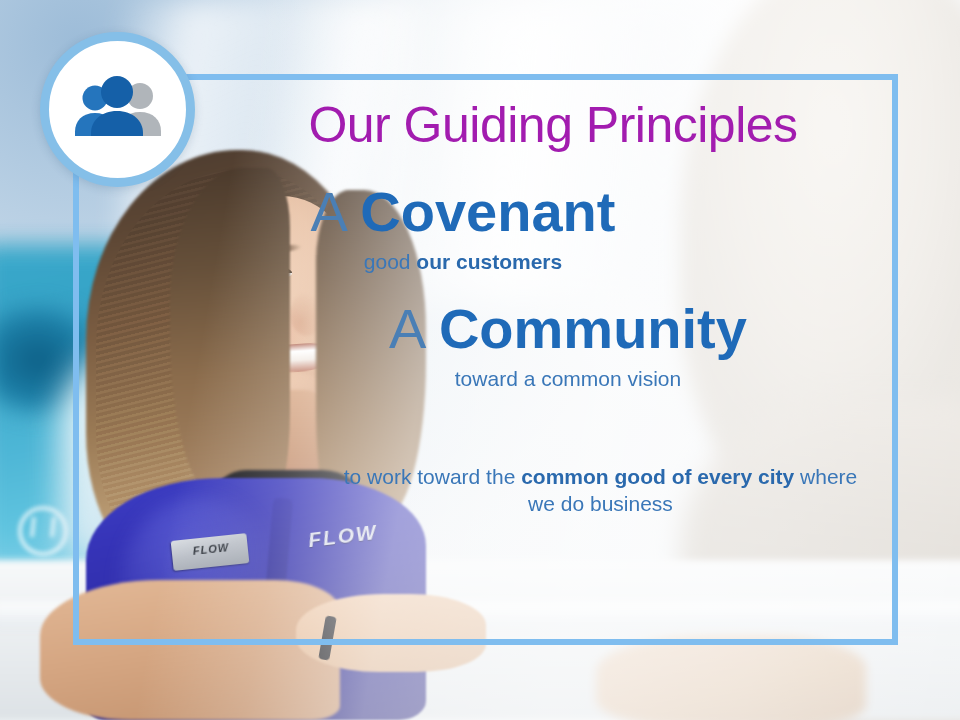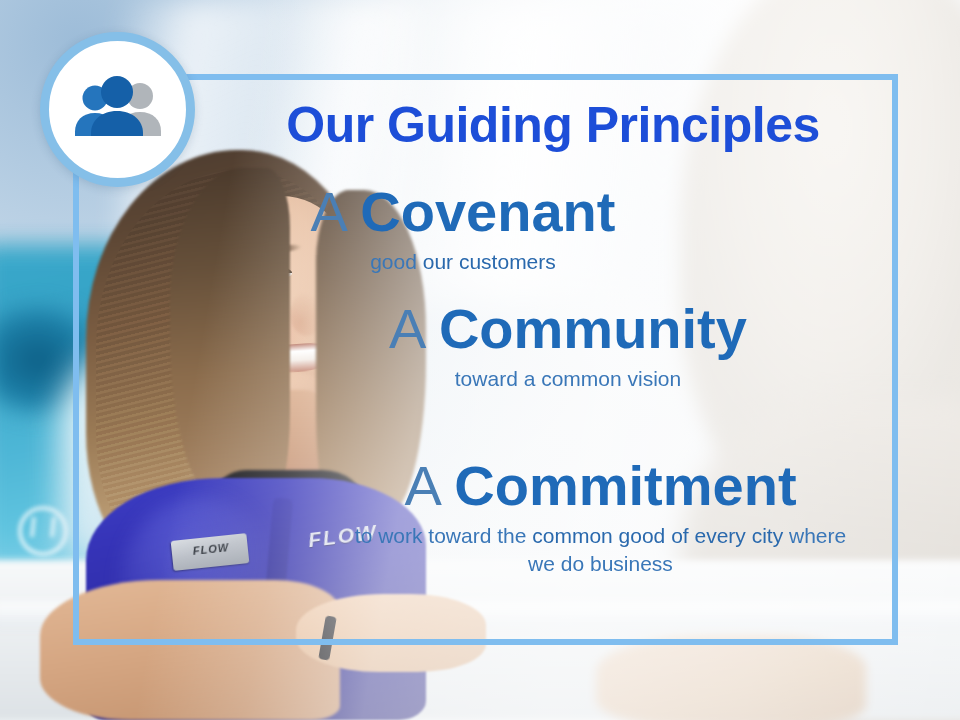--- a/index.html
+++ b/index.html
@@ -361,23 +361,23 @@
     left: 73px; top: 74px;
     width: 825px; height: 571px;
   }
 
   .title {
     position: absolute;
     left: 150px; top: 22px;
     width: 660px;
     text-align: center;
     font-size: 50px;
-    font-weight: 700;
+    font-weight: 400;
     letter-spacing: -0.5px;
-    color: #1d4ed8;
+    color: #a21caf;
     white-space: nowrap;
   }
 
   .principle { position: absolute; }
 
   .p-head {
     font-size: 56px;
     line-height: 1.06;
     color: #2a6db5;
     white-space: nowrap;
@@ -391,21 +391,21 @@
     color: #1f6ab8;
   }
 
   .p-sub {
     font-size: 21px;
     line-height: 1.30;
     color: #3a77b8;
     font-weight: 400;
     margin-top: 7px;
   }
-  .p-sub b { font-weight: 400; color: #2a69ad; }
+  .p-sub b { font-weight: 700; color: #2a69ad; }
 
   .p1 { left: 180px; top: 108px; width: 420px; text-align: center; }
   .p2 { left: 210px; top: 225px; width: 570px; text-align: center; }
   .p3 { left: 250px; top: 382px; width: 555px; text-align: center; }
   .p3 .p-sub { }
 </style>
 </head>
 <body>
 
 <div id="stage">
@@ -471,23 +471,20 @@
     <div class="principle p2">
       <div class="p-head">
         <span class="lead">A </span><span class="key">Community</span>
       </div>
       <div class="p-sub">
         <div>toward a common vision</div>
       </div>
     </div>
 
     <div class="principle p3">
-      <div class="p-head">
-        <span class="lead">A </span><span class="key">Commitment</span>
-      </div>
       <div class="p-sub">
         <div><span>to work toward the </span><b>common good of every city</b><span> where</span></div>
         <div>we do business</div>
       </div>
     </div>
   </div>
 
   <div class="icon-badge">
     <span>
       <svg width="104" height="72" viewBox="0 0 104 72" aria-hidden="true">

